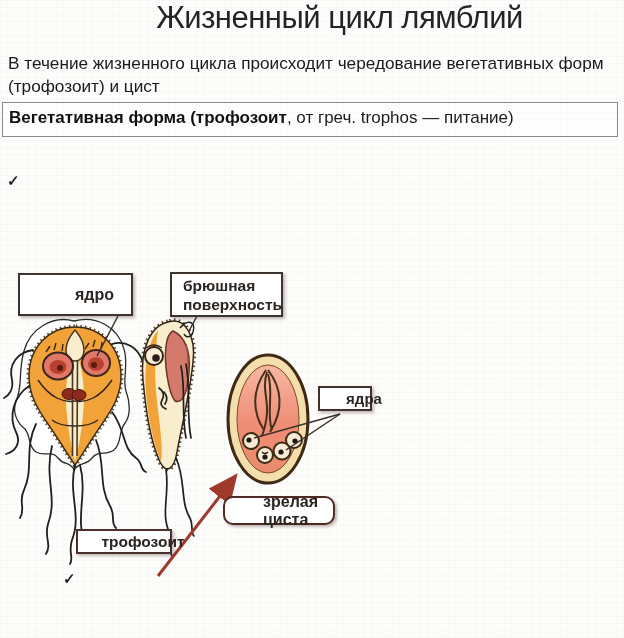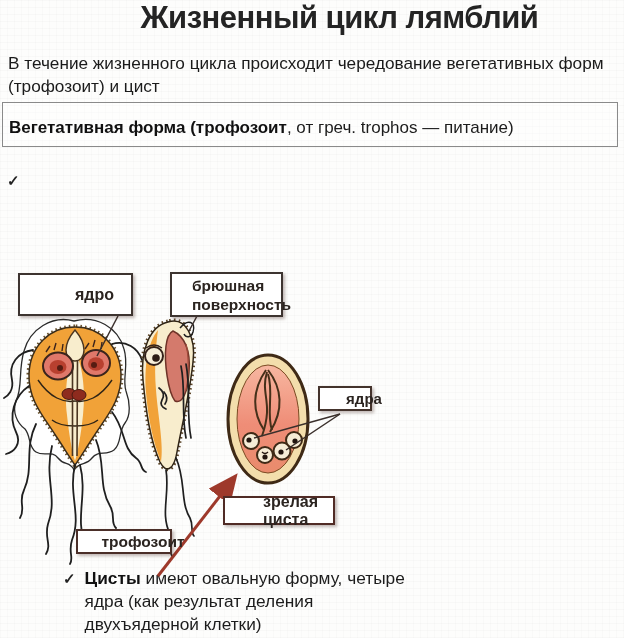--- a/index.html
+++ b/index.html
@@ -7,49 +7,49 @@
     position:relative;width:624px;height:638px;margin:0 auto;overflow:hidden;
     background-color:#fdfdfc;
     background-image:
       repeating-linear-gradient(0deg, rgba(0,0,0,0.018) 0 1px, transparent 1px 7px),
       repeating-linear-gradient(90deg, rgba(0,0,0,0.014) 0 1px, transparent 1px 7px);
     font-family:"Liberation Sans", sans-serif;
     color:#1c1c1c;
   }
   .title{
     position:absolute;top:0;left:55px;width:569px;margin:0;
-    text-align:center;font-size:31px;font-weight:700;color:#242424;letter-spacing:-0.5px;
+    text-align:center;font-size:31px;font-weight:400;color:#242424;letter-spacing:-0.5px;
   }
   .intro{
     position:absolute;top:52px;left:8px;width:612px;margin:0;
     font-size:17.2px;line-height:23px;white-space:pre-line;color:#1b1b1b;
   }
   .defbox{
     position:absolute;top:102px;left:2px;width:616px;box-sizing:border-box;
-    border:1px solid #8a8a8a;padding:12px 8px 5px 6px;background:rgba(255,255,255,0.35);
+    border:1px solid #8a8a8a;padding:2px 8px 5px 6px;background:rgba(255,255,255,0.35);
   }
   .defline{white-space:nowrap;font-size:17px;line-height:26px;}
   .b{font-weight:700;color:#111;}
   .bullet{position:absolute;display:flex;}
   .bullet .check{
     font-size:15px;font-weight:700;color:#222;margin-right:9px;line-height:23px;flex:0 0 auto;
   }
   .btext{font-size:17.3px;line-height:23px;white-space:pre-line;}
   .bullet1{top:169px;left:7px;width:380px;}
   .bullet2{top:567px;left:63px;width:420px;}
   .illustration{position:absolute;inset:0;width:624px;height:638px;pointer-events:none;z-index:5;}
   .lbl{
     position:absolute;z-index:6;background:#fff;border:2px solid #3d3430;
     display:flex;align-items:center;justify-content:center;box-sizing:border-box;
     font-weight:700;color:#2b2420;box-shadow:2px 2px 3px rgba(80,55,45,0.35);padding-left:38px;
   }
   .lbl-nucleus{left:18px;top:273px;width:115px;height:43px;font-size:16px;}
-  .lbl-ventral{left:170px;top:272px;width:113px;height:45px;font-size:15.5px;line-height:19px;justify-content:flex-start;padding-left:20px;}
+  .lbl-ventral{left:170px;top:272px;width:113px;height:45px;font-size:15.5px;line-height:19px;justify-content:flex-start;padding-left:11px;}
   .lbl-nuclei{left:318px;top:386px;width:54px;height:25px;font-size:15px;border-color:#44332c;justify-content:center;}
-  .lbl-cyst{left:223px;top:496px;width:112px;height:29px;font-size:16px;border-color:#502b25;}
+  .lbl-cyst{left:223px;top:496px;width:112px;height:29px;font-size:16px;border-color:#502b25;border-radius:10px;}
   .lbl-troph{left:76px;top:529px;width:96px;height:25px;font-size:15.5px;border-color:#4b2f29;}
   
   .c-orange{fill:var(--body-orange,#F1A238);}
   .c-cream{fill:var(--cream,#F8EDCD);}
   .c-pink{fill:var(--nucleus-pink,#E0786A);}
   .c-cystring{fill:var(--cyst-ring,#F3DEAC);}
   .arrow-line{stroke:var(--arrow,#9e392b);}
   .ah{fill:var(--arrow,#9e392b);}
 </style>
 </head>
@@ -196,18 +196,15 @@
     </div>
   <div class="lbl lbl-cyst">
       <span>зрелая циста</span>
     </div>
   <div class="lbl lbl-troph">
       <span>трофозоит</span>
     </div>
 
   <div class="bullet bullet2">
     <span class="check">✓</span>
-    <div class="btext"><span class="b">Цисты</span><span> имеют овальную форму, четыре
-ядра (как результат деления
-двухъядерной клетки)</span></div>
   </div>
 
 </div>
 
 </body></html>

